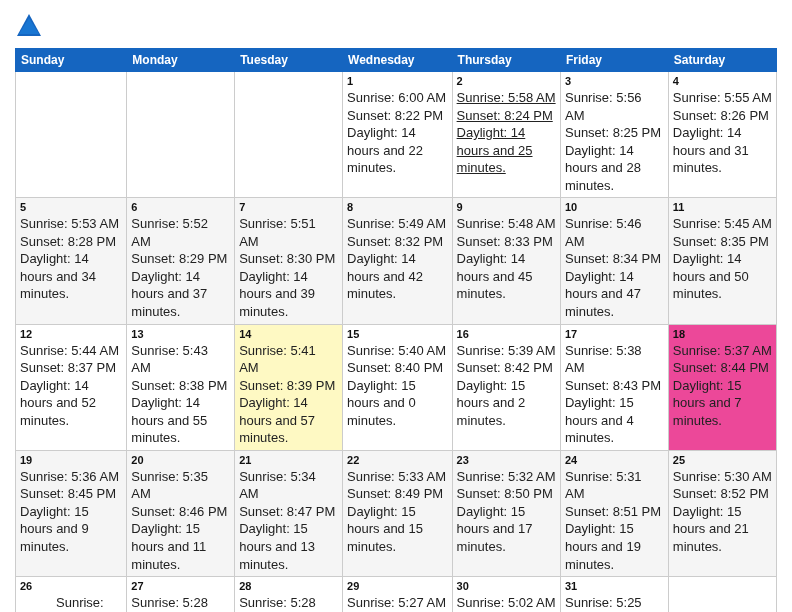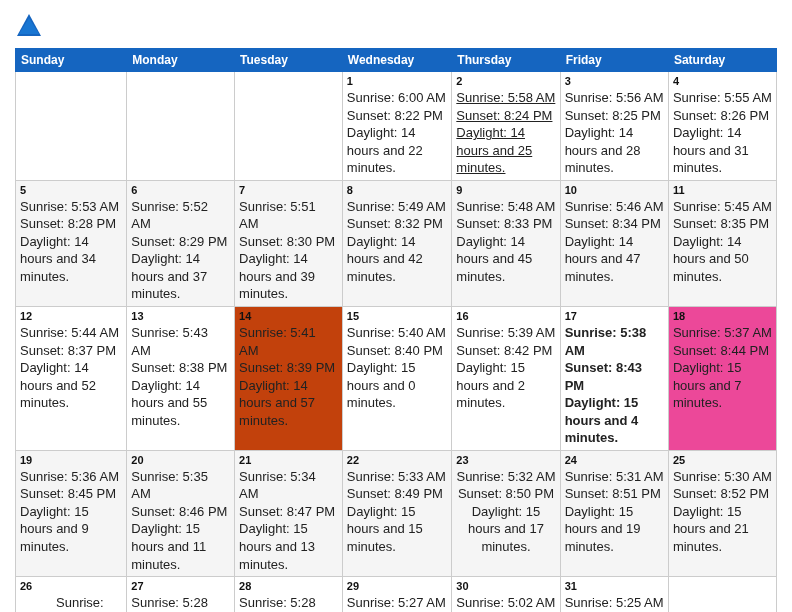--- a/index.html
+++ b/index.html
@@ -207,41 +207,41 @@
             <div class="day-info" style="white-space: pre-line;">Sunrise: 5:44 AM
 Sunset: 8:37 PM
 Daylight: 14 hours and 52 minutes.</div>
           </td>
           <td style="background: rgb(255, 255, 255);">
             <div class="day-num">13</div>
             <div class="day-info" style="white-space: pre-line;">Sunrise: 5:43 AM
 Sunset: 8:38 PM
 Daylight: 14 hours and 55 minutes.</div>
           </td>
-          <td style="background: #c2410c;">
+          <td style="background: #fef9c3;">
             <div class="day-num">14</div>
             <div class="day-info" style="white-space: pre-line;">Sunrise: 5:41 AM
 Sunset: 8:39 PM
 Daylight: 14 hours and 57 minutes.</div>
           </td>
           <td style="background: rgb(255, 255, 255);">
             <div class="day-num">15</div>
             <div class="day-info" style="white-space: pre-line;">Sunrise: 5:40 AM
 Sunset: 8:40 PM
 Daylight: 15 hours and 0 minutes.</div>
           </td>
           <td style="background: rgb(255, 255, 255);">
             <div class="day-num">16</div>
             <div class="day-info" style="white-space: pre-line;">Sunrise: 5:39 AM
 Sunset: 8:42 PM
 Daylight: 15 hours and 2 minutes.</div>
           </td>
           <td style="background: rgb(255, 255, 255);">
             <div class="day-num">17</div>
-            <div class="day-info" style="white-space: pre-line; font-weight: bold;">Sunrise: 5:38 AM
+            <div class="day-info" style="white-space: pre-line;">Sunrise: 5:38 AM
 Sunset: 8:43 PM
 Daylight: 15 hours and 4 minutes.</div>
           </td>
           <td style="background: #ec4899;">
             <div class="day-num">18</div>
             <div class="day-info" style="white-space: pre-line;">Sunrise: 5:37 AM
 Sunset: 8:44 PM
 Daylight: 15 hours and 7 minutes.</div>
           </td>
         </tr>
@@ -265,21 +265,21 @@
 Daylight: 15 hours and 13 minutes.</div>
           </td>
           <td style="background: rgb(245, 245, 245);">
             <div class="day-num">22</div>
             <div class="day-info" style="white-space: pre-line;">Sunrise: 5:33 AM
 Sunset: 8:49 PM
 Daylight: 15 hours and 15 minutes.</div>
           </td>
           <td style="background: rgb(245, 245, 245);">
             <div class="day-num">23</div>
-            <div class="day-info" style="white-space: pre-line; text-align: center;">Sunrise: 5:32 AM
+            <div class="day-info" style="white-space: pre-line;">Sunrise: 5:32 AM
 Sunset: 8:50 PM
 Daylight: 15 hours and 17 minutes.</div>
           </td>
           <td style="background: rgb(245, 245, 245);">
             <div class="day-num">24</div>
             <div class="day-info" style="white-space: pre-line;">Sunrise: 5:31 AM
 Sunset: 8:51 PM
 Daylight: 15 hours and 19 minutes.</div>
           </td>
           <td style="background: rgb(245, 245, 245);">

